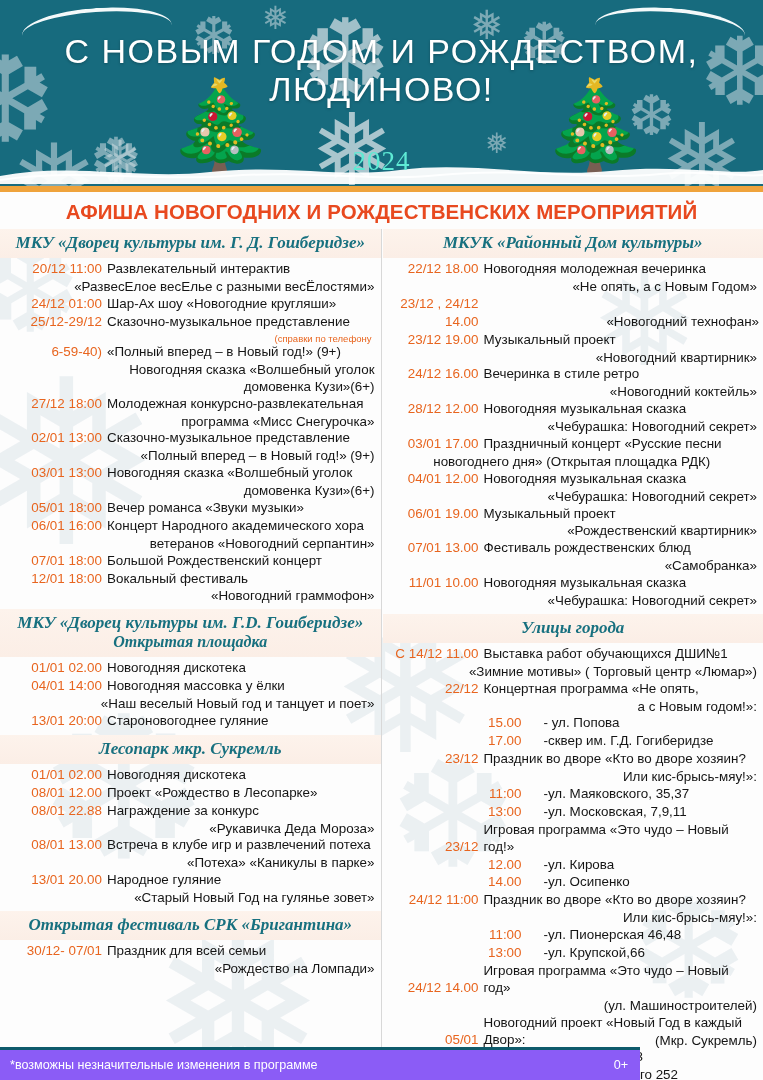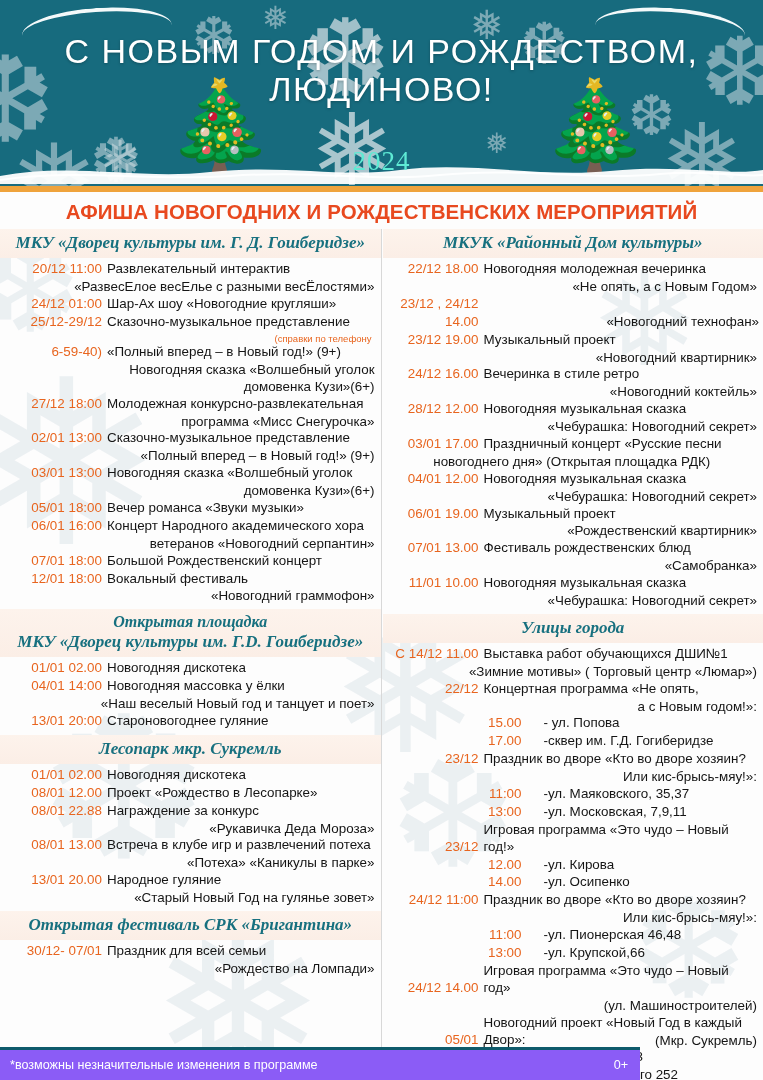--- a/index.html
+++ b/index.html
@@ -206,22 +206,22 @@
             <div class="when">07/01 18:00</div>
             <div class="what">Большой Рождественский концерт</div>
           </div>
           <div class="ev">
             <div class="when">12/01 18:00</div>
             <div class="what">Вокальный фестиваль</div>
           </div>
           <div class="cont">«Новогодний граммофон»</div>
         </div>
         <div class="venue-band">
+          <div class="venue">МКУ «Дворец культуры им. Г.D. Гошберидзе»</div>
           <div class="venue sub">Открытая площадка</div>
-          <div class="venue">МКУ «Дворец культуры им. Г.D. Гошберидзе»</div>
         </div>
         <div class="events">
           <div class="ev">
             <div class="when">01/01 02.00</div>
             <div class="what"> Новогодняя дискотека</div>
           </div>
           <div class="ev">
             <div class="when">04/01 14:00</div>
             <div class="what">Новогодняя массовка у ёлки</div>
           </div>

